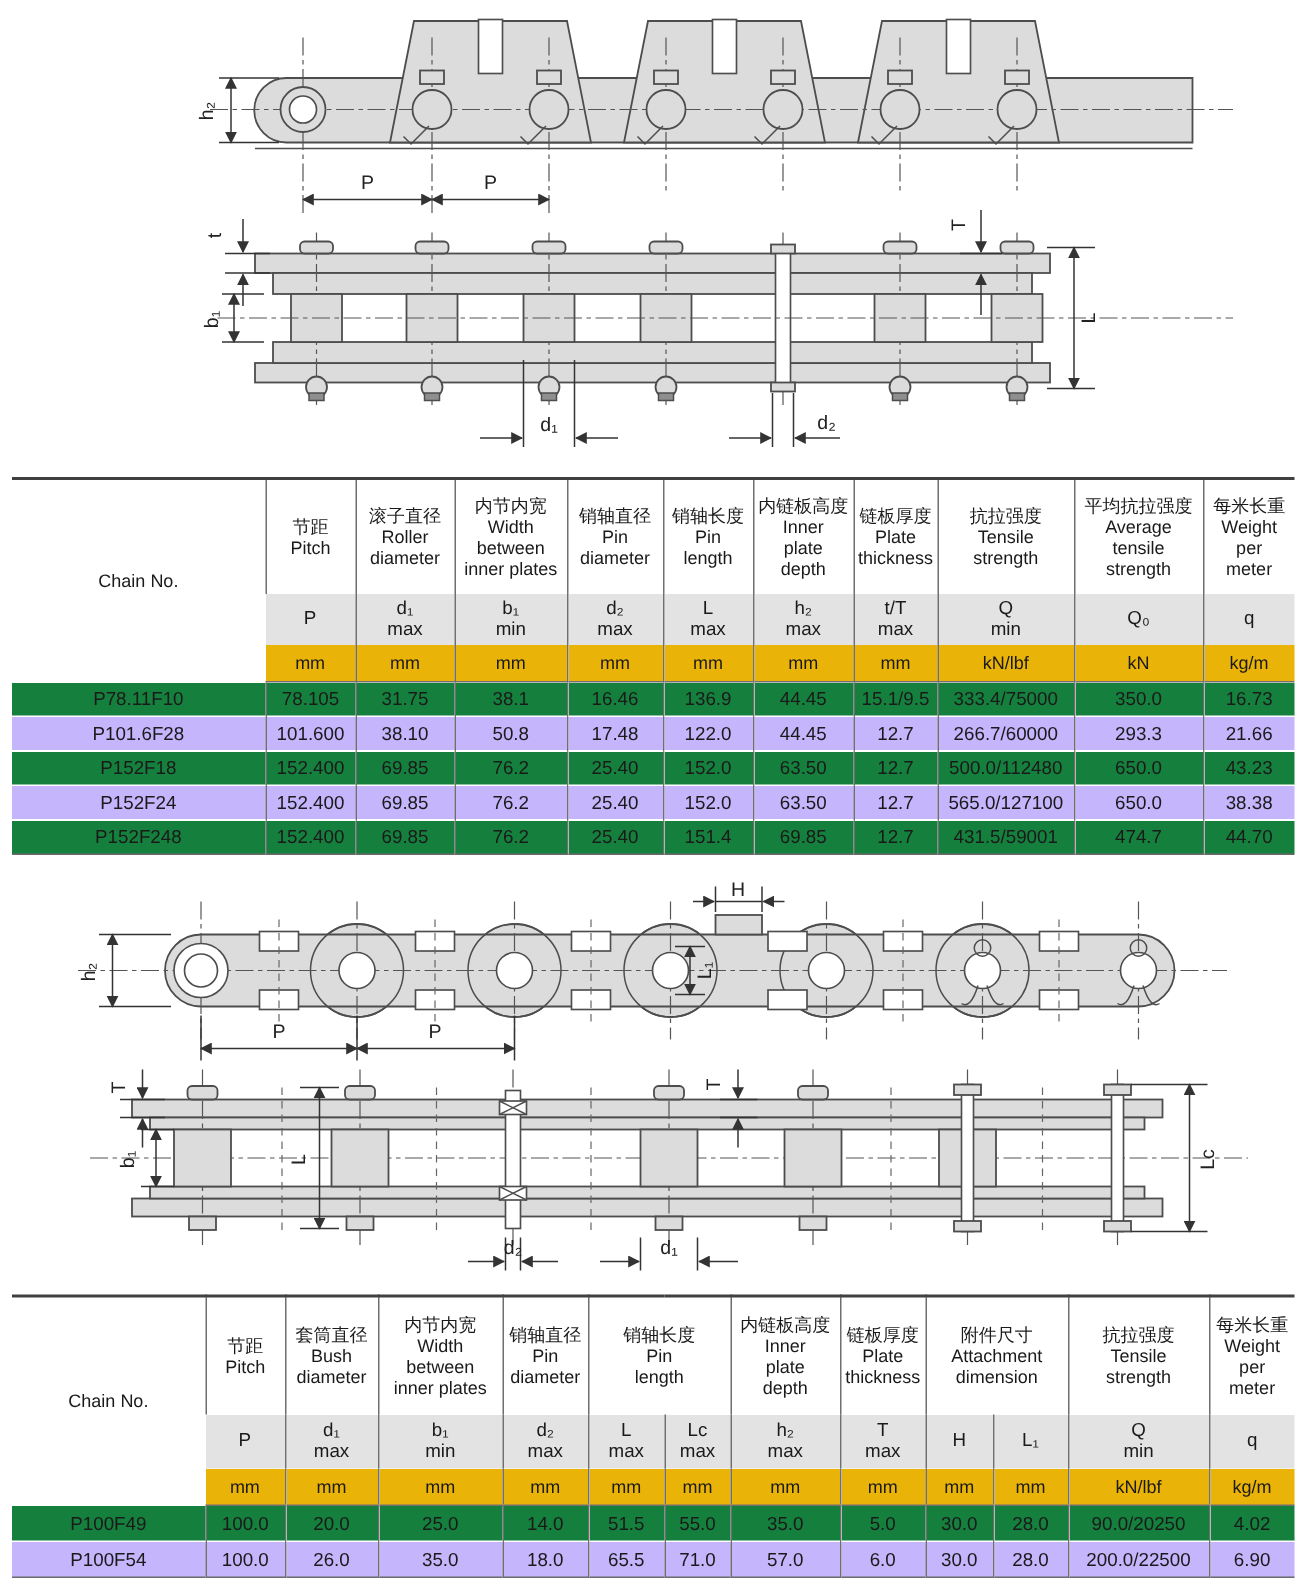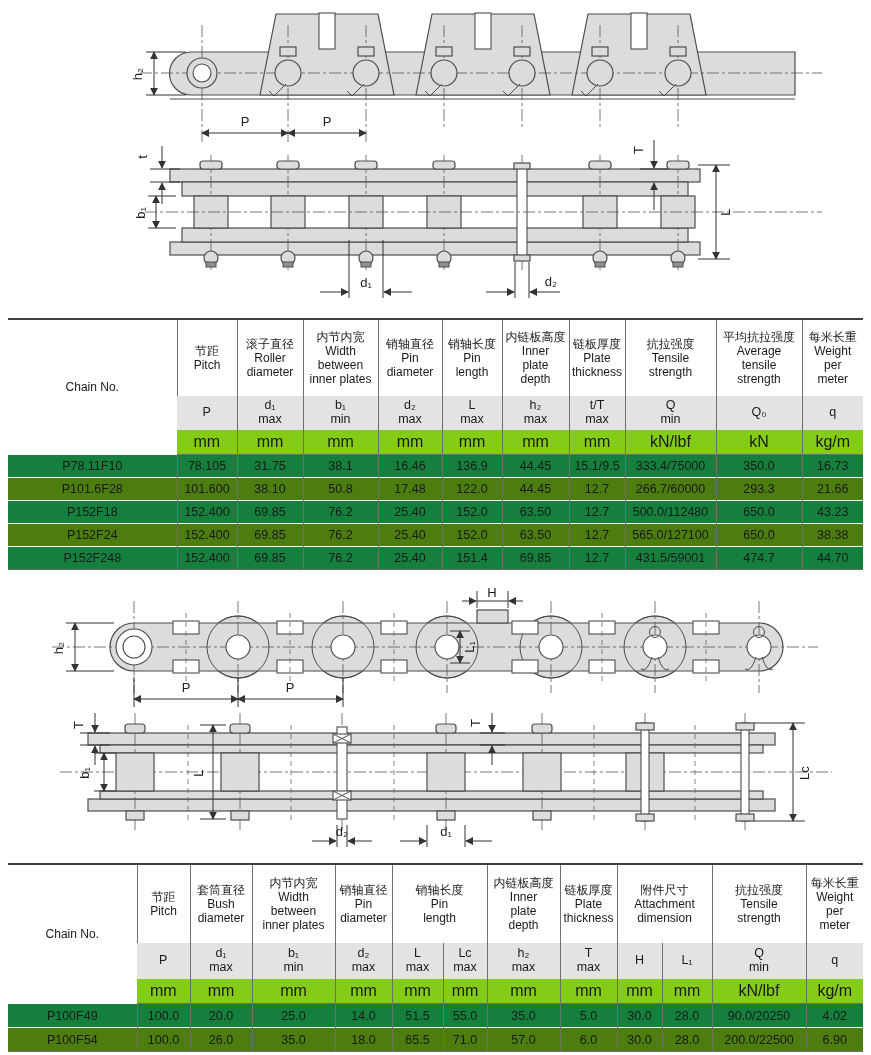--- a/index.html
+++ b/index.html
@@ -4,24 +4,24 @@
 <style>
   html,body{margin:0;padding:0;background:#fff;}
   body{width:871px;height:1055px;position:relative;font-family:"Liberation Sans","DejaVu Sans",sans-serif;color:#1a1a1a;}
   .blk{position:absolute;left:0;}
   
   table.tbl{border-collapse:collapse;table-layout:fixed;margin-left:8px;border-top:2px solid #404040;border-bottom:1px solid #6a6a6a;}
   table.tbl td{padding:0 2px;text-align:center;vertical-align:middle;white-space:pre-line;border-left:1px solid #6f6f6f;overflow:hidden;}
   table.tbl td:first-child{border-left:none;}
   tr.lbl td{font-size:12px;line-height:1.18;background:#fff;}
   tr.sym td{font-size:12.5px;line-height:1.1;background:#e3e3e3;}
-  tr.unit td{font-size:16px;background:#84cc16;border-bottom:1px solid #6f6f6f;}
+  tr.unit td{font-size:12px;background:#eab308;border-bottom:1px solid #6f6f6f;}
   tr.dr td{font-size:12.5px;border-top:1px solid #fff;}
   tr.dr.odd td{background:#15803d;}
-  tr.dr.even td{background:#4d7c0f;}
+  tr.dr.even td{background:#c4b5fd;}
   .t1 tr.lbl td{height:76px;} .t1 tr.sym td{height:34px;} .t1 tr.unit td{height:24px;} .t1 tr.dr td{height:22px;}
   .t2 tr.lbl td{height:78px;} .t2 tr.sym td{height:36px;} .t2 tr.unit td{height:24px;} .t2 tr.dr td{height:23px;}
   td.chn{font-size:13px;background:#fff;}
   
   .ol{fill:#dcdcdc;stroke:#4d4d4d;stroke-width:1.2;}
   .wh{fill:#ffffff;stroke:#4d4d4d;stroke-width:1.1;}
   .ln{stroke:#4d4d4d;stroke-width:1;fill:none;}
   .dim{stroke:#333;stroke-width:1;fill:none;}
   .cl{stroke:#555;stroke-width:0.8;stroke-dasharray:12 3 3 3;fill:none;}
   .cl2{stroke:#666;stroke-width:0.8;stroke-dasharray:5 4;fill:none;}

